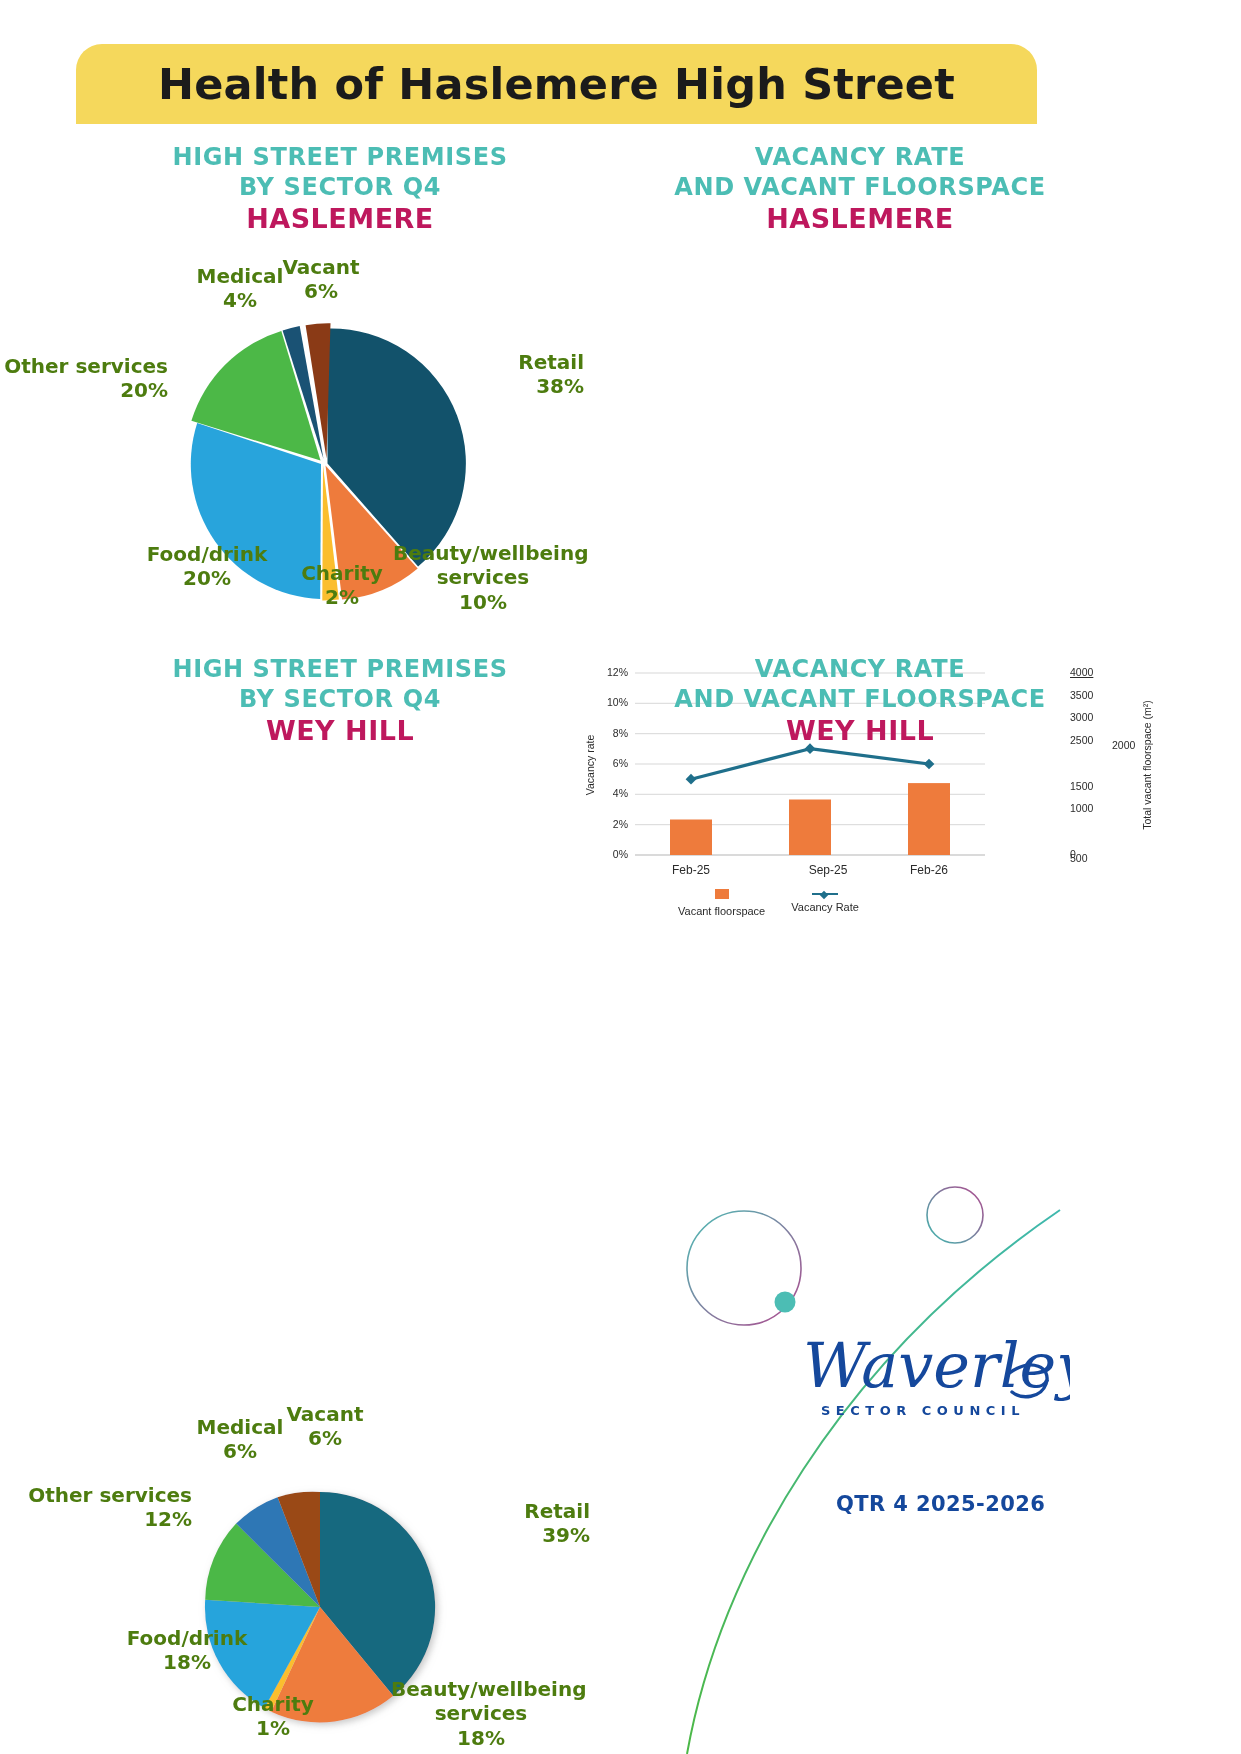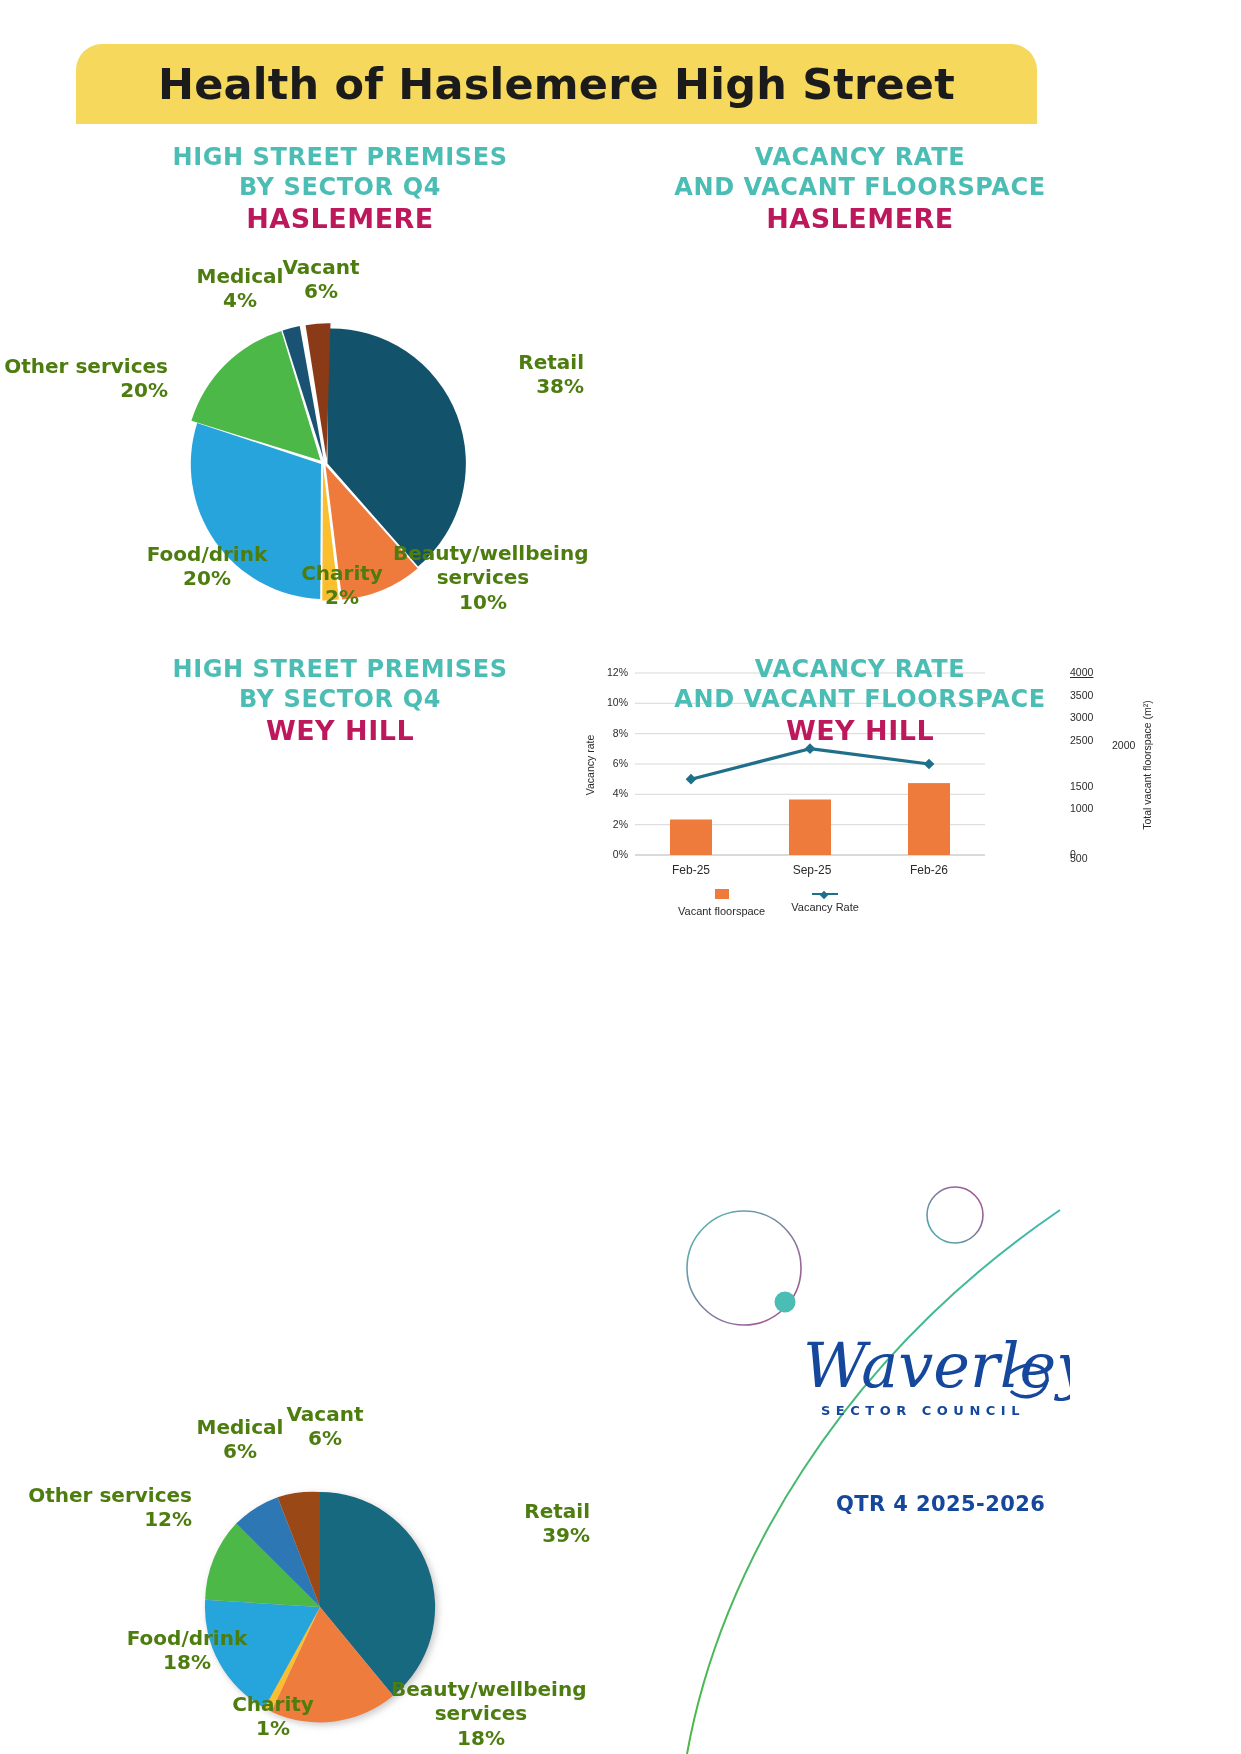--- a/index.html
+++ b/index.html
@@ -181,21 +181,21 @@
   <div class="ax-lbl tick-r" style="left:500px;top:79px;width:50px;">2500</div>
   <div class="ax-lbl tick-r" style="left:500px;top:84px;width:50px;margin-left:42px;">2000</div>
   <div class="ax-lbl tick-r" style="left:500px;top:125px;width:50px;">1500</div>
   <div class="ax-lbl tick-r" style="left:500px;top:147px;width:50px;">1000</div>
   <div class="ax-lbl tick-r" style="left:500px;top:170px;width:50px;margin-top:27px;">500</div>
   <div class="ax-lbl tick-r" style="left:500px;top:193px;width:50px;">0</div>
   <div class="ax-title" style="left:482px;top:104px;transform:rotate(-90deg);transform-origin:center;width:190px;text-align:center;">Total vacant floorspace (m²)</div>
 
   
   <div class="xcat" style="left:81px;top:208px;width:80px;">Feb-25</div>
-  <div class="xcat" style="left:202px;top:208px;width:80px;">Sep-25</div>
+  <div class="xcat" style="left:218px;top:208px;width:80px;">Sep-25</div>
   <div class="xcat" style="left:319px;top:208px;width:80px;">Feb-26</div>
 
   
   <div class="legend" style="left:108px;top:234px;">
     <div class="item">
       <span class="swatch-bar"></span>
       <span>Vacant floorspace</span>
     </div>
     <div class="item">
       <span class="swatch-line"></span>

